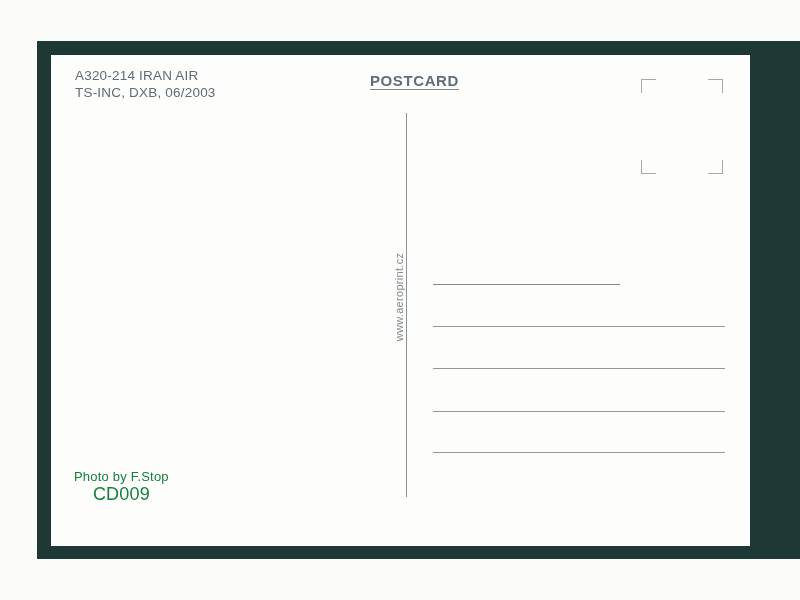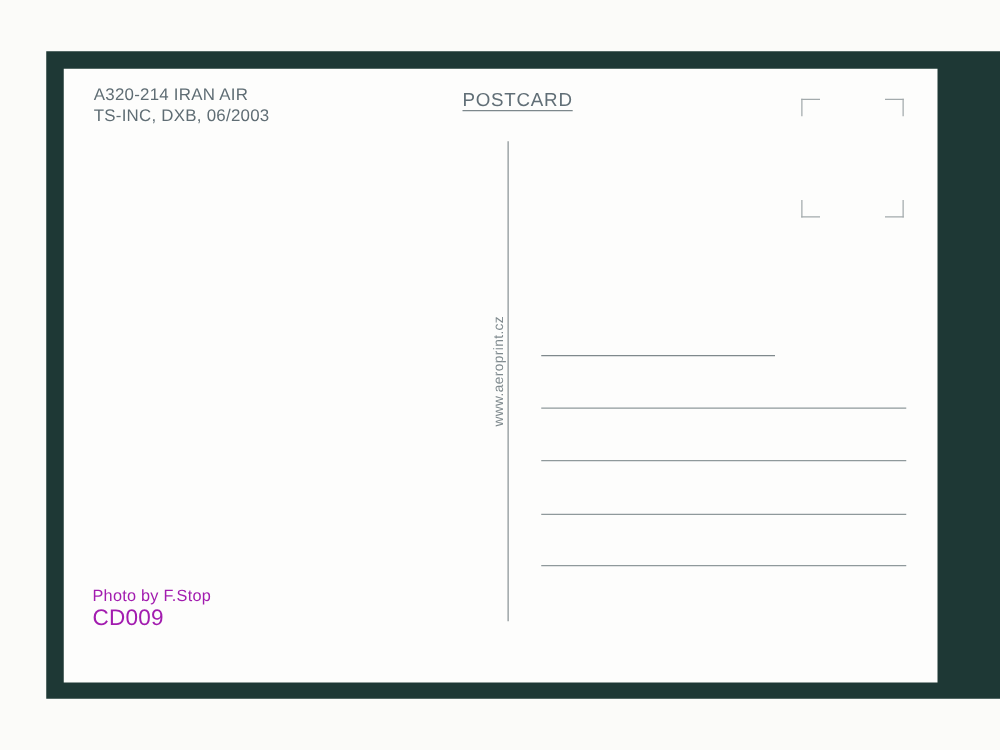--- a/index.html
+++ b/index.html
@@ -48,20 +48,21 @@
     position: absolute;
     left: 319px;
     top: 17px;
     color: #606e76;
     font-size: 15px;
     letter-spacing: 0.6px;
     text-decoration: underline;
     text-underline-offset: 3px;
     text-decoration-thickness: 1px;
     text-decoration-color: #7d888c;
+    font-weight: bold;
   }
   
   .stamp {
     position: absolute;
     left: 590px;
     top: 24px;
     width: 82px;
     height: 95px;
   }
   .mark {
@@ -107,22 +108,23 @@
   .addr-line.long  { width: 292px; }
   .addr-line:nth-child(1) { top: 229px; }
   .addr-line:nth-child(2) { top: 271px; }
   .addr-line:nth-child(3) { top: 313px; }
   .addr-line:nth-child(4) { top: 356px; }
   .addr-line:nth-child(5) { top: 397px; }
   .credit {
     position: absolute;
     left: 23px;
     top: 413px;
-    color: #a21caf;
+    color: #15803d;
     letter-spacing: 0.2px;
+    text-align: center;
   }
   .credit .credit-line { font-size: 13px; line-height: 17px; }
   .credit .catalog-no  { font-size: 18px; line-height: 18px; }
 </style>
 </head>
 <body>
 
 <div class="scan">
   <div class="frame">
     <div class="card">

